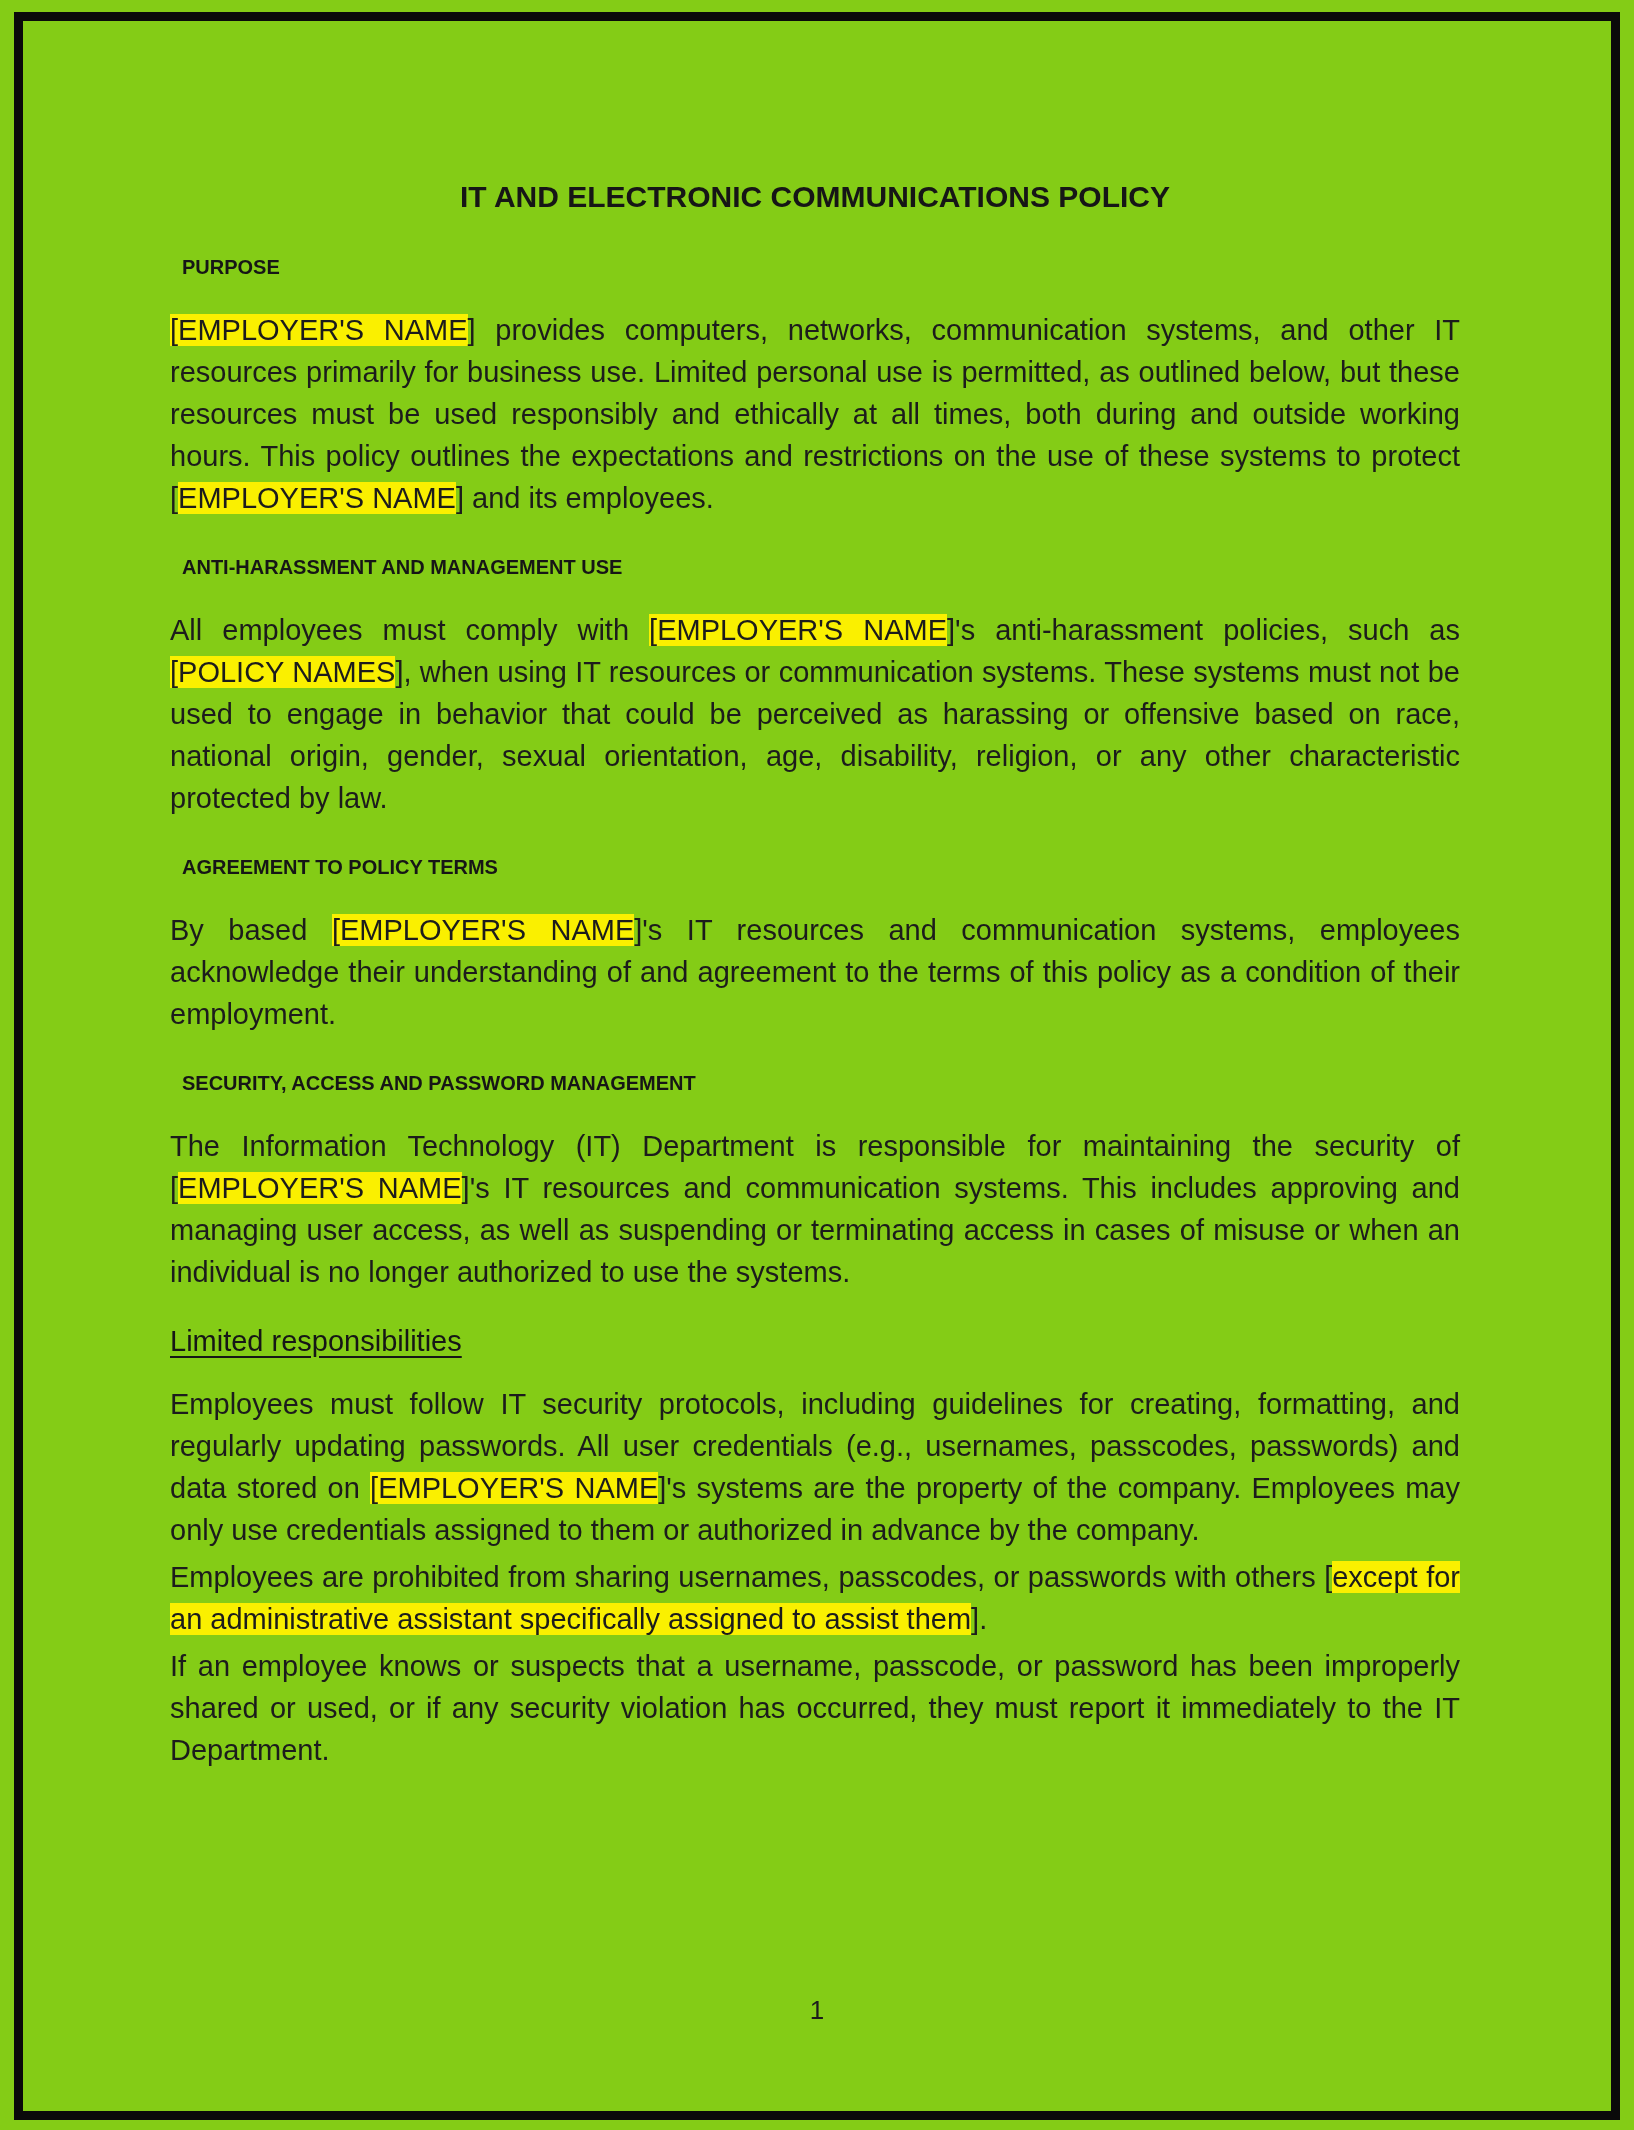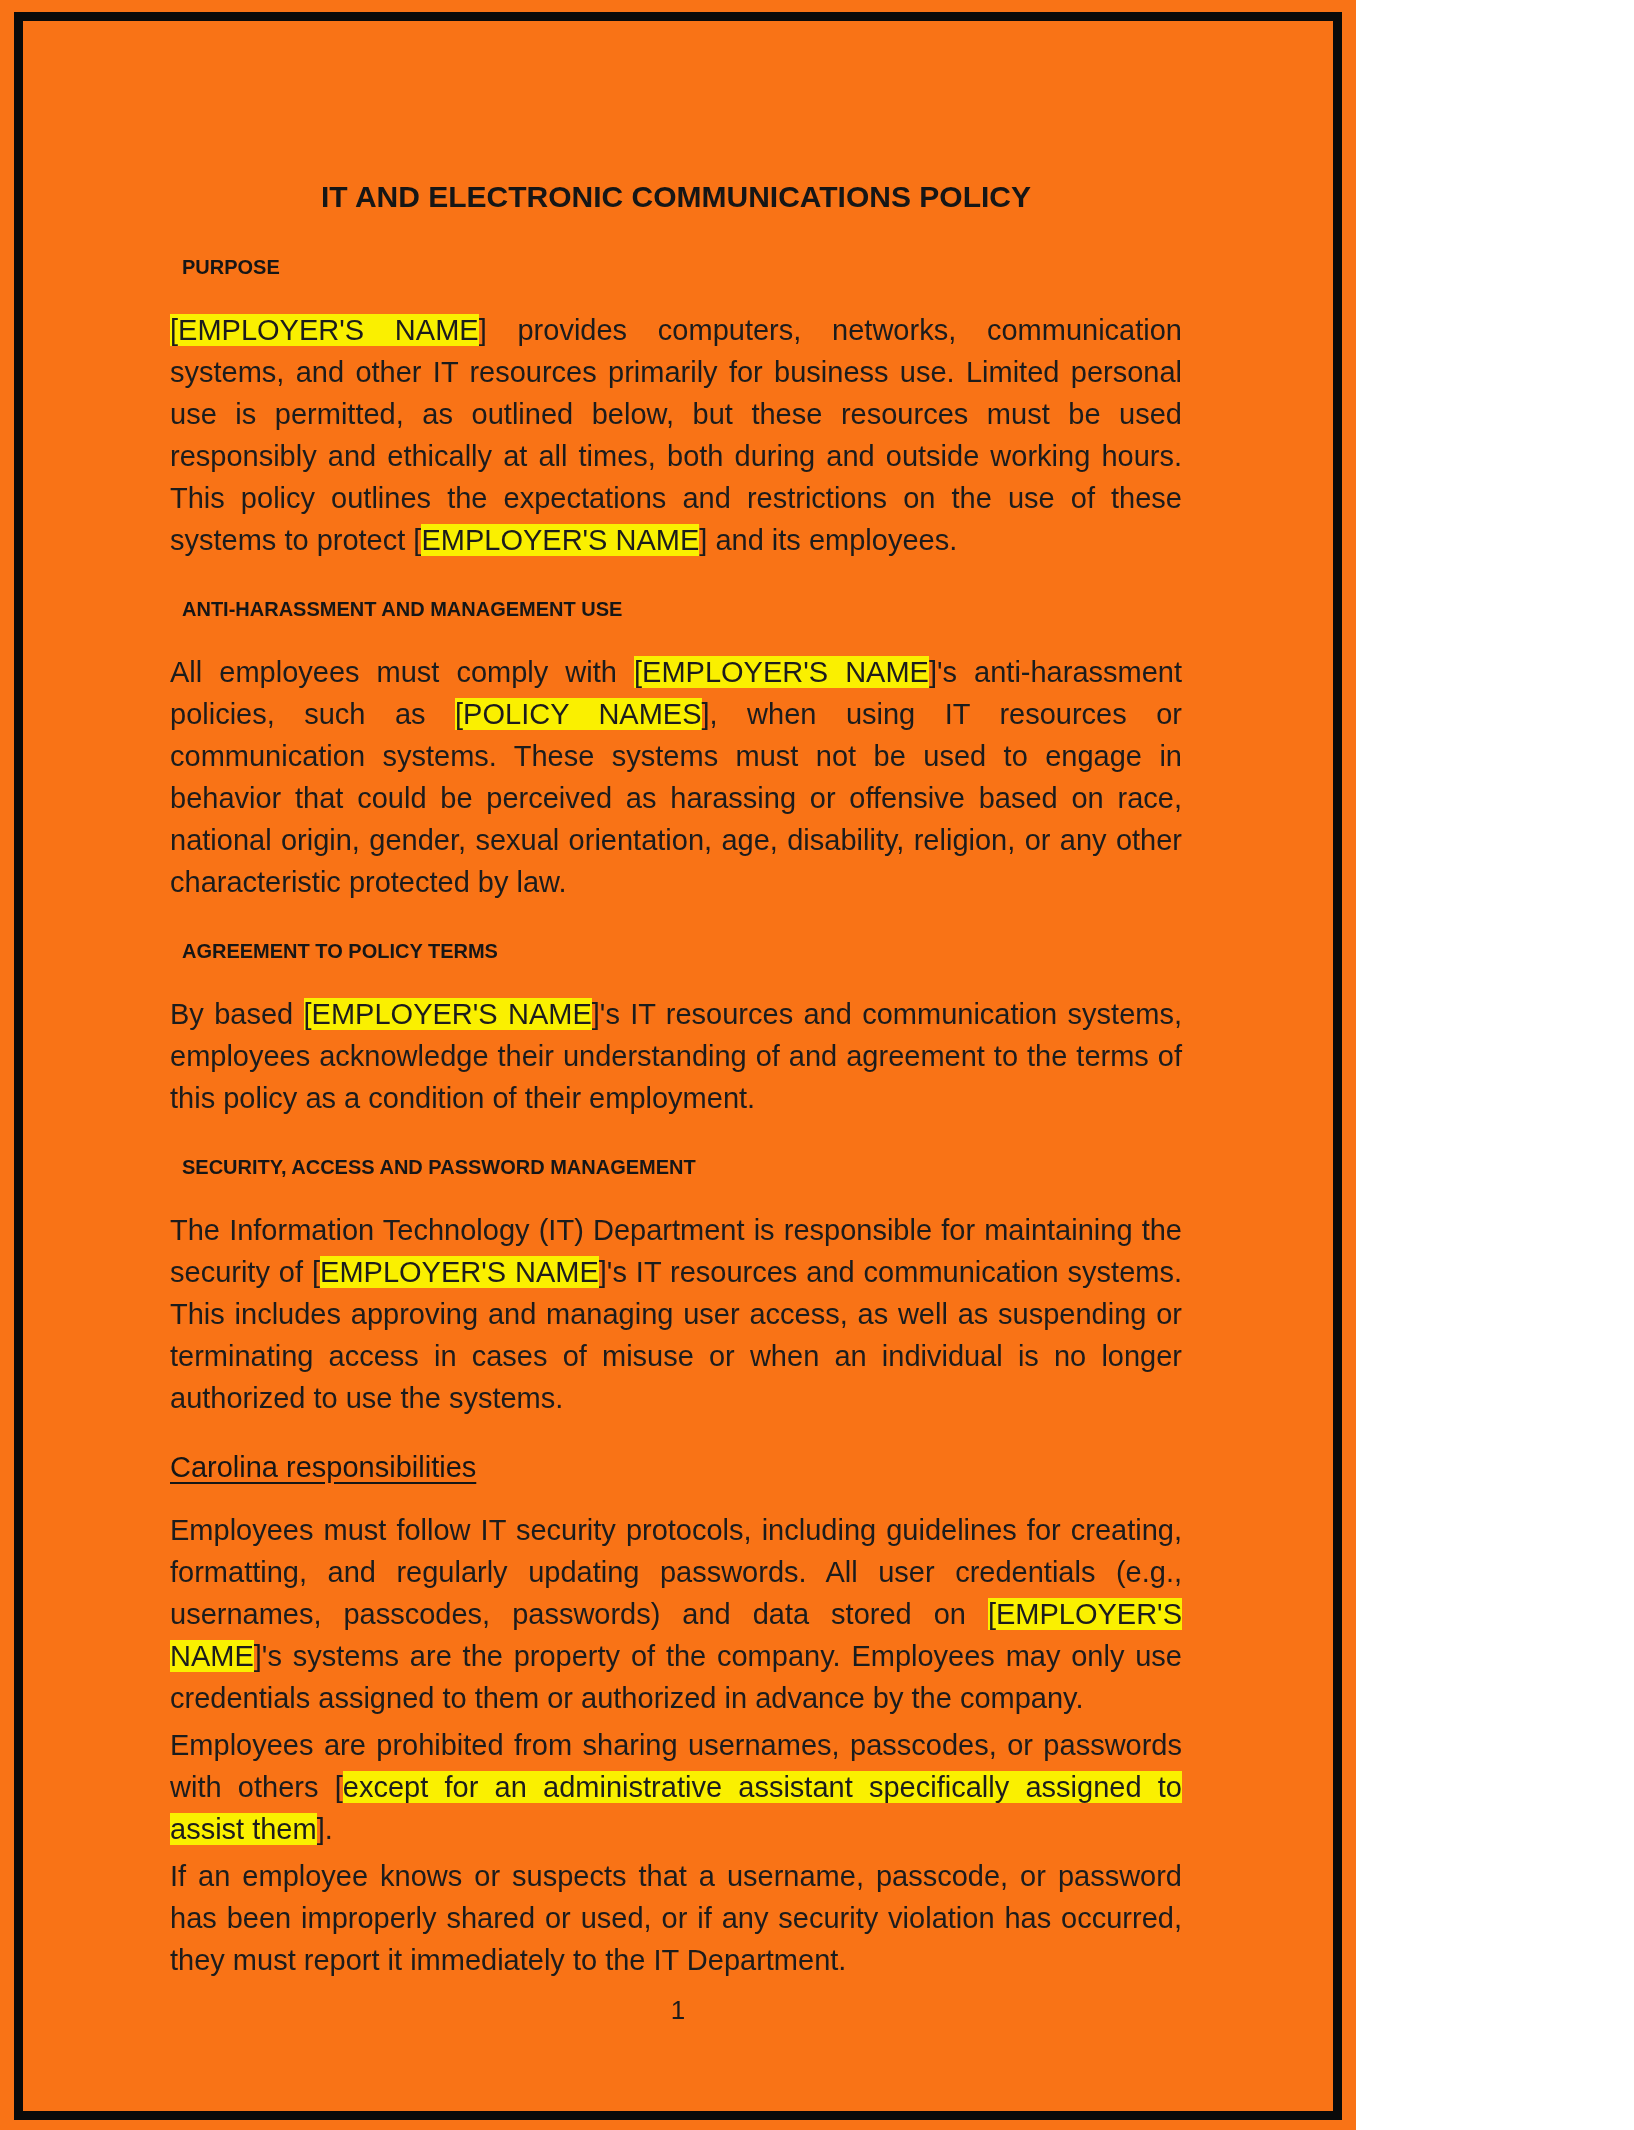--- a/index.html
+++ b/index.html
@@ -2,23 +2,23 @@
 <html style="--hl: #faf000;"><head>
 <meta charset="utf-8">
 <style>
   html, body {
     margin: 0;
     padding: 0;
     background: #ffffff;
   }
   .page {
     position: relative;
-    width: 1356px;
+    width: 1634px;
     height: 2130px;
-    background: #f97316;
+    background: #84cc16;
     font-family: "Liberation Sans", sans-serif;
     color: #1c1c1c;
     overflow: hidden;
   }
   .frame {
     position: absolute;
     top: 12px;
     left: 14px;
     right: 14px;
     bottom: 10px;
@@ -83,20 +83,20 @@
     <h1 class="doc-title">IT AND ELECTRONIC COMMUNICATIONS POLICY</h1>
     <main id="doc-body">
         <h2 class="section-heading">PURPOSE</h2>
         <p class="paragraph"><span class="hl">[EMPLOYER'S NAME</span><span>] provides computers, networks, communication systems, and other IT resources primarily for business use. Limited personal use is permitted, as outlined below, but these resources must be used responsibly and ethically at all times, both during and outside working hours. This policy outlines the expectations and restrictions on the use of these systems to protect [</span><span class="hl">EMPLOYER'S NAME</span><span>] and its employees.</span></p>
         <h2 class="section-heading">ANTI-HARASSMENT AND MANAGEMENT USE</h2>
         <p class="paragraph"><span>All employees must comply with </span><span class="hl">[EMPLOYER'S NAME</span><span>]'s anti-harassment policies, such as </span><span class="hl">[POLICY NAMES</span><span>], when using IT resources or communication systems. These systems must not be used to engage in behavior that could be perceived as harassing or offensive based on race, national origin, gender, sexual orientation, age, disability, religion, or any other characteristic protected by law.</span></p>
         <h2 class="section-heading">AGREEMENT TO POLICY TERMS</h2>
         <p class="paragraph"><span>By based </span><span class="hl">[EMPLOYER'S NAME</span><span>]'s IT resources and communication systems, employees acknowledge their understanding of and agreement to the terms of this policy as a condition of their employment.</span></p>
         <h2 class="section-heading">SECURITY, ACCESS AND PASSWORD MANAGEMENT</h2>
         <p class="paragraph"><span>The Information Technology (IT) Department is responsible for maintaining the security of [</span><span class="hl">EMPLOYER'S NAME</span><span>]'s IT resources and communication systems. This includes approving and managing user access, as well as suspending or terminating access in cases of misuse or when an individual is no longer authorized to use the systems.</span></p>
-        <h3 class="subsection-heading">Carolina responsibilities</h3>
+        <h3 class="subsection-heading">Limited responsibilities</h3>
         <p class="paragraph"><span>Employees must follow IT security protocols, including guidelines for creating, formatting, and regularly updating passwords. All user credentials (e.g., usernames, passcodes, passwords) and data stored on </span><span class="hl">[EMPLOYER'S NAME</span><span>]'s systems are the property of the company. Employees may only use credentials assigned to them or authorized in advance by the company.</span></p>
         <p class="paragraph"><span>Employees are prohibited from sharing usernames, passcodes, or passwords with others [</span><span class="hl">except for an administrative assistant specifically assigned to assist them</span><span>].</span></p>
         <p class="paragraph"><span>If an employee knows or suspects that a username, passcode, or password has been improperly shared or used, or if any security violation has occurred, they must report it immediately to the IT Department.</span></p>
       </main>
   </div>
   <div class="page-number">1</div>
 </div>
 
 </body></html>

